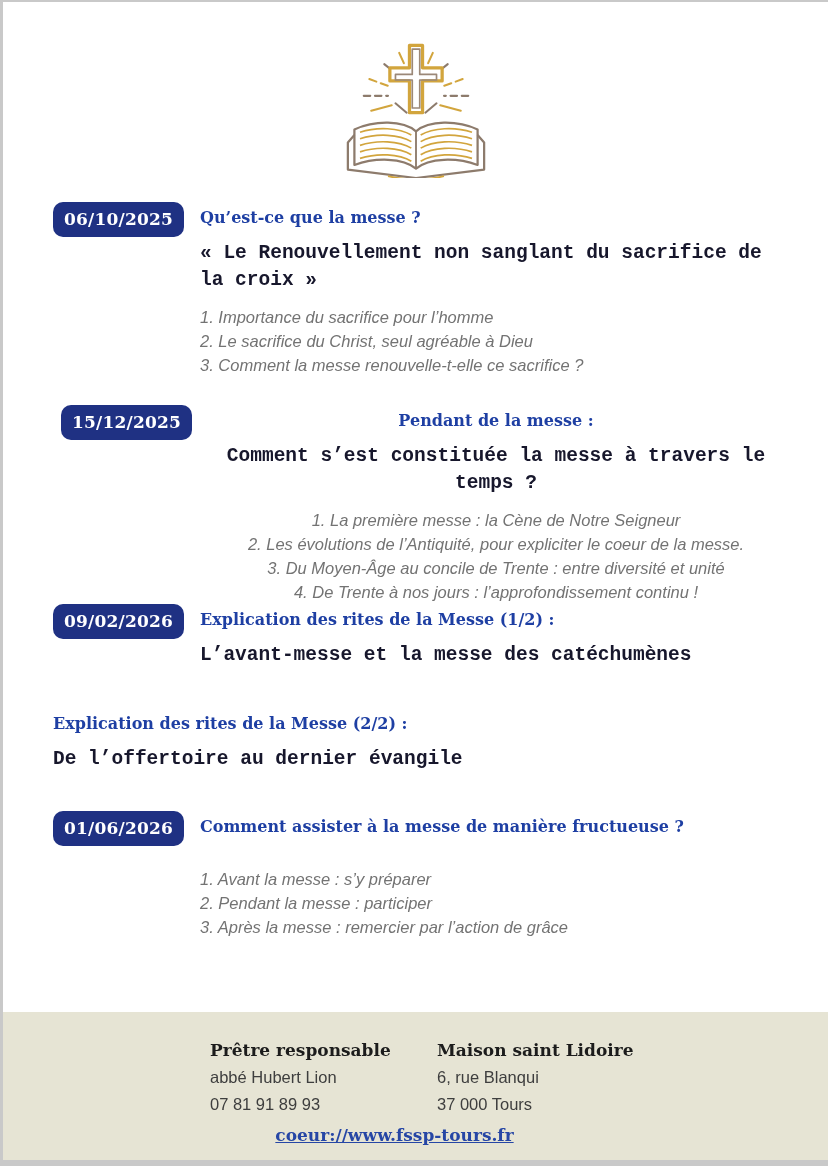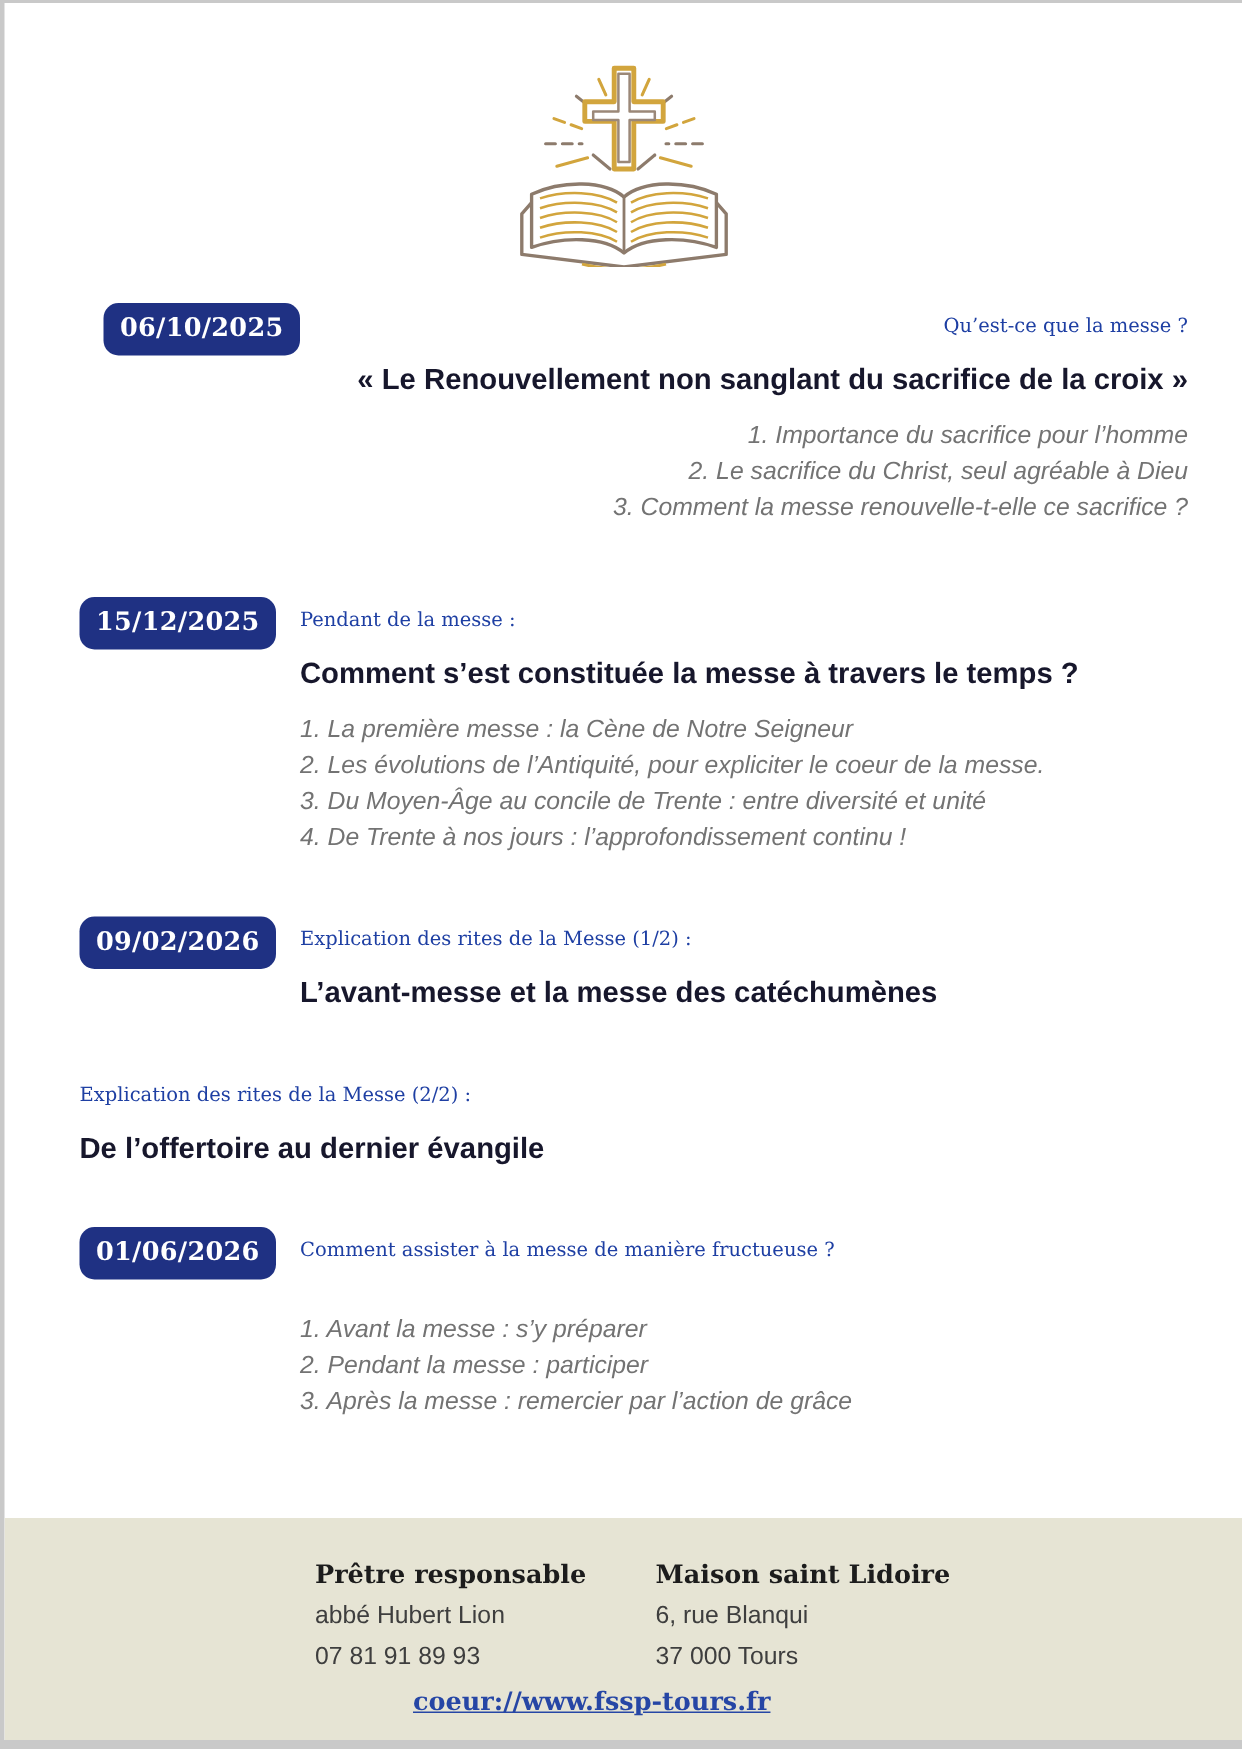--- a/index.html
+++ b/index.html
@@ -41,48 +41,48 @@
     font-size:17px;
     line-height:19px;
     padding:8px 11px;
     border-radius:10px;
     letter-spacing:.2px;
     white-space:nowrap;
   }
   .content-col{flex:1;min-width:0;}
   .s-title{
     font-family:"DejaVu Serif", serif;
-    font-weight:400;
-    font-size:13px;
+    font-weight:700;
+    font-size:16px;
     line-height:26px;
     color:#1e3fa3;
     margin-top:3px;
   }
   .s-subtitle{
-    font-family:Liberation Sans, sans-serif;
+    font-family:Liberation Mono, monospace;
     font-weight:700;
     font-size:19.5px;
     line-height:27px;
     color:#17172c;
     margin-top:9px;
   }
   .s-items{
     list-style:none;
     margin:11px 0 0 0;
     padding:0;
   }
   .s-items li{
     font-family:"Liberation Sans", sans-serif;
     font-style:italic;
     font-size:16.5px;
     line-height:24px;
     color:#737373;
   }
-  .mb-s1{margin-bottom:48px;text-align:right;}
-  .mb-s2{margin-bottom:41px;}
+  .mb-s1{margin-bottom:28px;}
+  .mb-s2{text-align:center;}
   .mb-s3{margin-bottom:39px;}
   .mb-s4{margin-bottom:38px;}
   
   .footer{
     position:absolute;
     left:0;right:0;bottom:0;
     height:148px;
     background:#e6e4d4;
     box-sizing:border-box;
     padding-top:25px;

